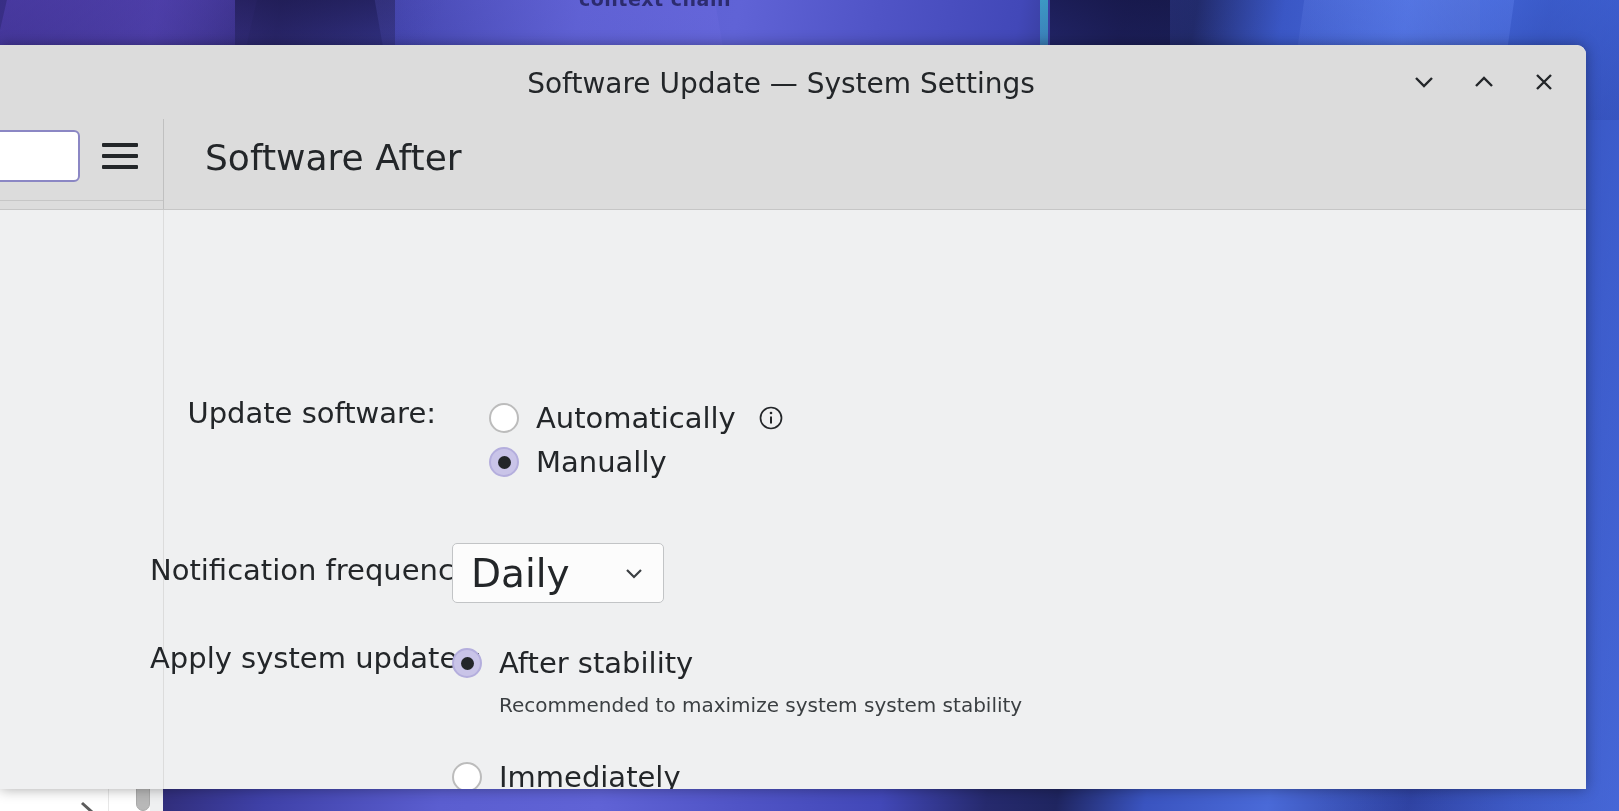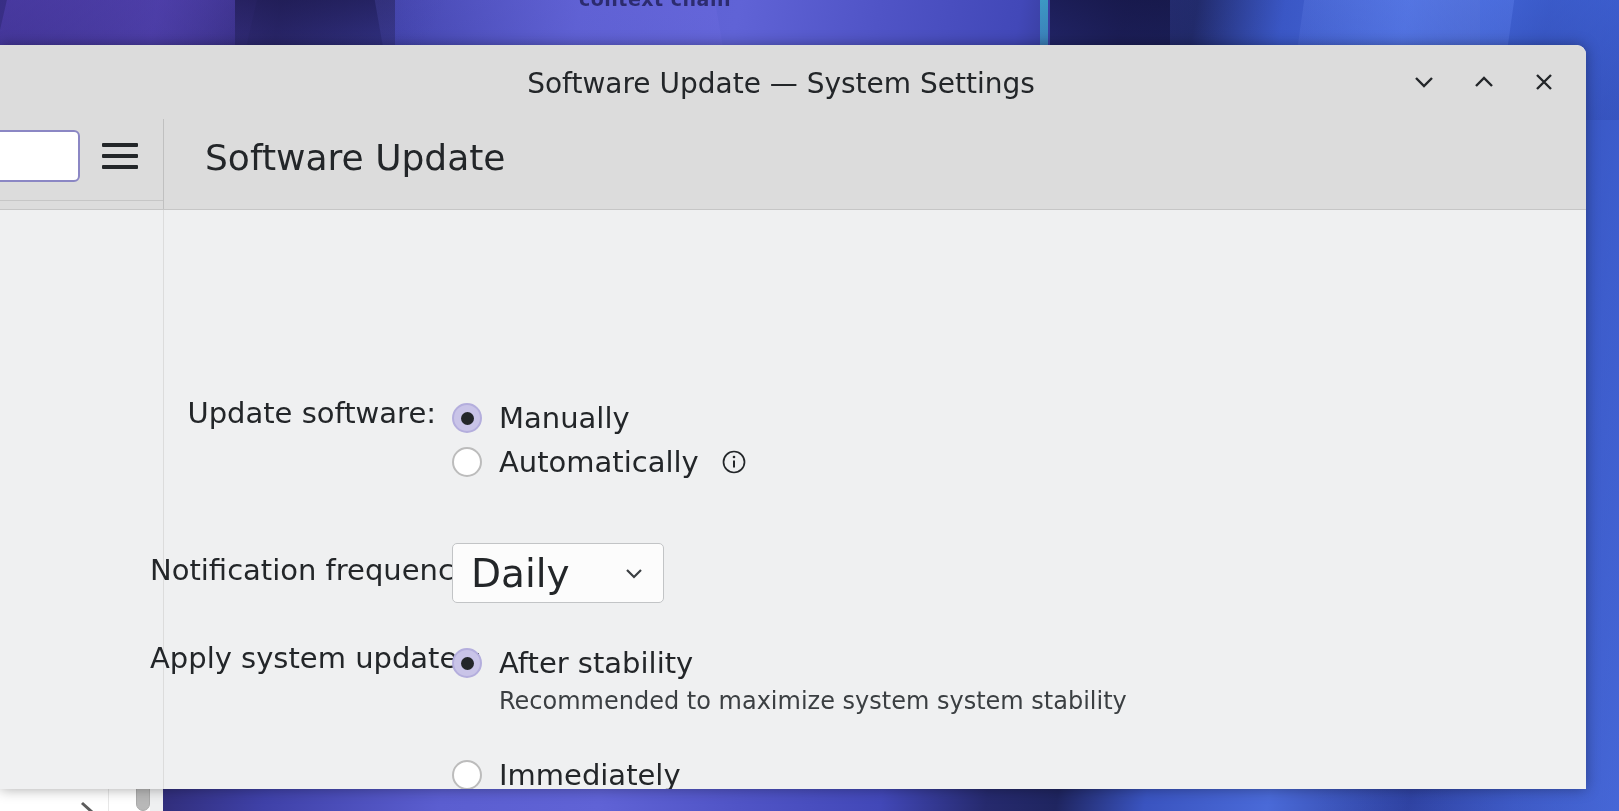--- a/index.html
+++ b/index.html
@@ -314,35 +314,35 @@
     background: #232629;
   }
   .radio-label {
     margin-left: 17px;
     font-size: 29px;
     color: #232629;
     white-space: nowrap;
   }
   .radio-hint {
     margin-left: 47px;
-    margin-top: 2px;
-    font-size: 24px;
+    margin-top: 8px;
+    font-size: 20px;
     color: #3b3f42;
     white-space: nowrap;
   }
   #info-icon {
     margin-left: 22px;
     width: 26px;
     height: 26px;
     color: #232629;
     flex: 0 0 auto;
   }
 
   
-  #row-update-software { left: 150px; top: 186px; }
+  #row-update-software { left: 150px; top: 186px; gap: 37px; }
   #row-notification    { left: 150px; top: 333px; }
   #row-apply-updates   { left: 150px; top: 431px; }
   #row-notification .form-label { padding-top: 10px; }
 
   #notification-select {
     width: 212px;
     height: 60px;
     background: #fcfcfc;
     border: 1px solid #c2c4c6;
     border-radius: 5px;
@@ -409,43 +409,43 @@
       <div class="win-btn">
         <svg width="30" height="30" viewBox="0 0 30 30" fill="none" stroke="currentColor" stroke-width="2.4">
           <path d="M8 8 L22 22 M22 8 L8 22"></path>
         </svg>
       </div>
     </div>
   </div>
 
   <div id="header-bar">
     <div id="header-divider"></div>
-    <div id="page-title">Software Update</div>
+    <div id="page-title">Software After</div>
   </div>
 
   <div id="content">
     <div id="content-left-border"></div>
 
     <div class="form-row" id="row-update-software">
       <div class="form-label">Update software:</div>
       <div class="radio-group">
-        <div class="radio-option">
-          <span class="radio-mark on"></span>
-          <span class="radio-label">Manually</span>
-        </div>
         <div class="radio-option">
           <span class="radio-mark off"></span>
           <span class="radio-label">Automatically</span>
           <span id="info-icon">
             <svg width="26" height="26" viewBox="0 0 26 26" fill="none" stroke="currentColor" stroke-width="1.7">
               <circle cx="13" cy="13" r="10.5"></circle>
               <circle cx="13" cy="8" r="1.3" fill="currentColor" stroke="none"></circle>
               <path d="M13 11.5 V18.5" stroke-width="2"></path>
             </svg>
           </span>
+        </div>
+        <div class="radio-option">
+          <span class="radio-mark on"></span>
+          <span class="radio-label">Manually</span>
         </div>
       </div>
     </div>
 
     <div class="form-row" id="row-notification">
       <div class="form-label">Notification frequency:</div>
       <div id="notification-select">
         <span id="notification-select-value">Daily</span>
         <span id="notification-select-chevron">
           <svg width="26" height="26" viewBox="0 0 26 26" fill="none" stroke="currentColor" stroke-width="2.2">

